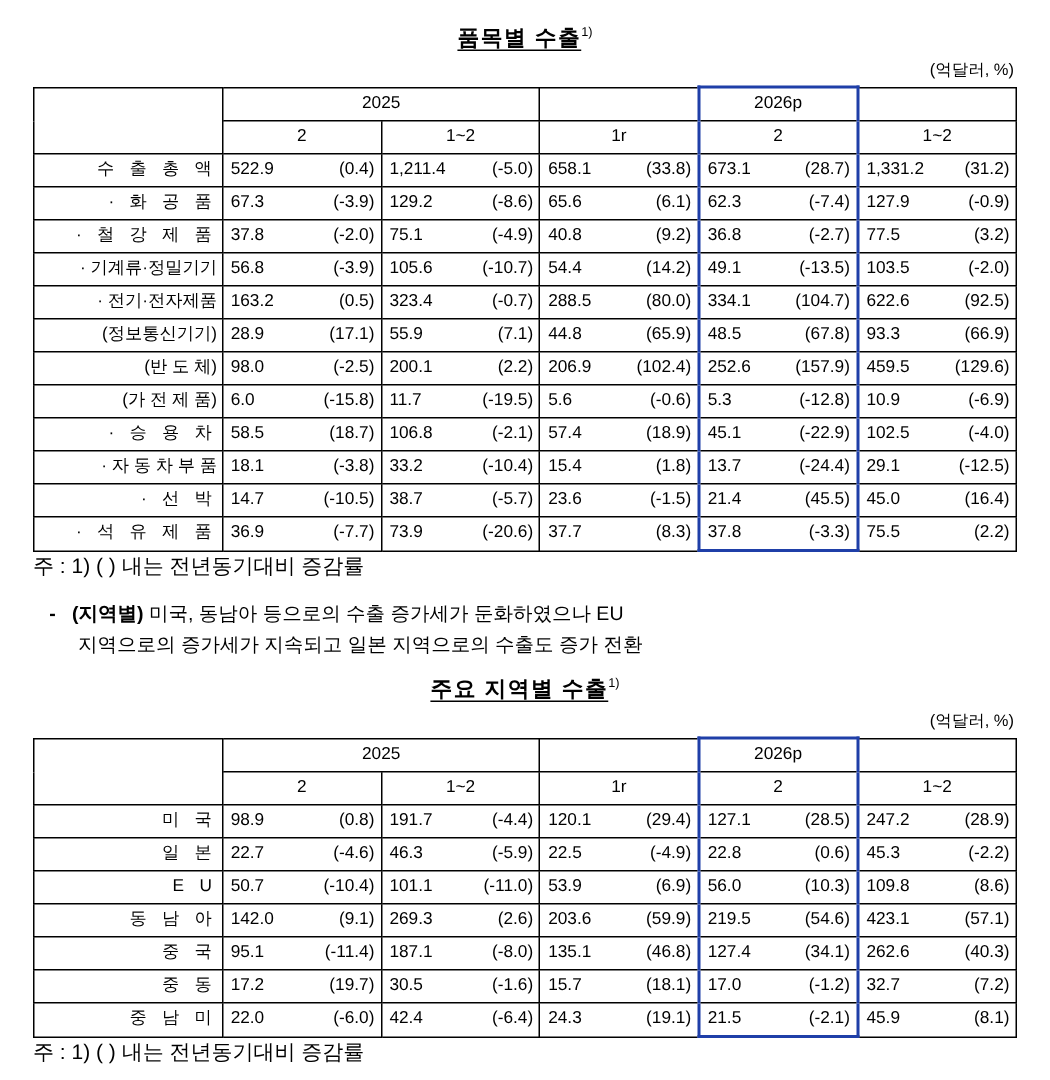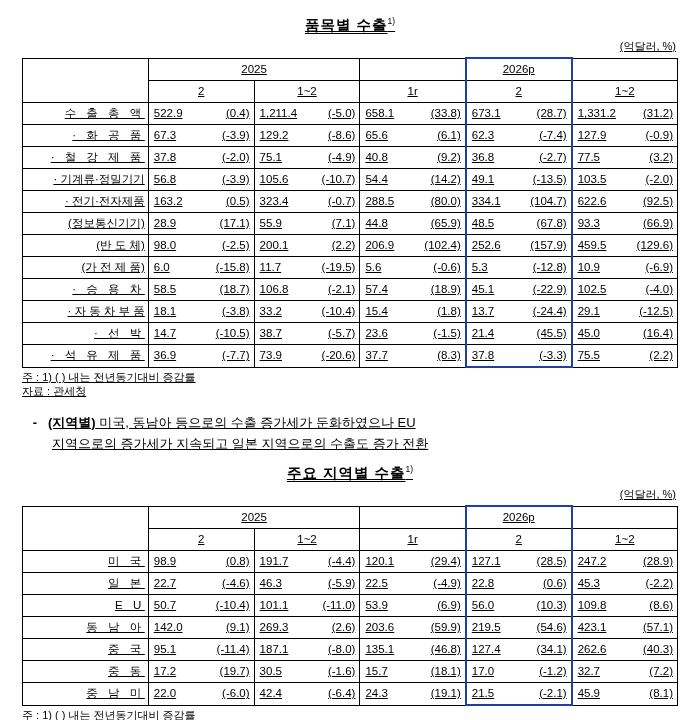--- a/index.html
+++ b/index.html
@@ -13,21 +13,20 @@
     font-family: "Liberation Sans", sans-serif;
     color: #000000;
     font-size: 12px;
   }
   .page {
     position: relative;
     width: 700px;
     height: 535px;
     box-sizing: border-box;
     padding: 10px 22px 0 22px;
-    text-decoration: underline;
   }
   .title {
     text-align: center;
     font-size: 14.5px;
     font-weight: bold;
     letter-spacing: 1px;
     margin: 6px 0 4px 0;
   }
   .title u {
     text-decoration: underline;
@@ -85,21 +84,21 @@
   .bold { font-weight: bold; }
   .hl {
     border-left: 2px solid #1f3fa8 !important;
     border-right: 2px solid #1f3fa8 !important;
     margin-left: 44px;
   }
   .hl-top { border-top: 2px solid #1f3fa8 !important; }
   .hl-bot { border-bottom: 2px solid #1f3fa8 !important; }
   .totalrow td { font-weight: bold; }
   .notes {
-    font-size: 11px;
+    font-size: 14px;
     line-height: 14px;
     margin-top: 2px;
   }
   .notes div { white-space: nowrap; }
   .para {
     margin: 14px 0 10px 0;
     font-size: 13px;
     line-height: 21px;
     text-align: justify;
   }
@@ -552,21 +551,20 @@
               <span class="v">75.5</span>
               <span class="p">(2.2)</span>
             </div>
           </td>
       </tr>
     </tbody>
   </table>
 
   <div class="notes">
     <div>주 : 1) (  ) 내는 전년동기대비 증감률</div>
-    <div>자료 : 관세청</div>
   </div>
 
   <div class="para">
     <span class="dash">-</span><span class="kw">(지역별)</span> <span>미국, 동남아 등으로의 수출 증가세가 둔화하였으나 EU</span>
     <span class="ind">지역으로의 증가세가 지속되고 일본 지역으로의 수출도 증가 전환</span>
   </div>
 
   <div class="title">
     <u><span>주요 지역별 수출</span></u><sup>1)</sup>
   </div>

